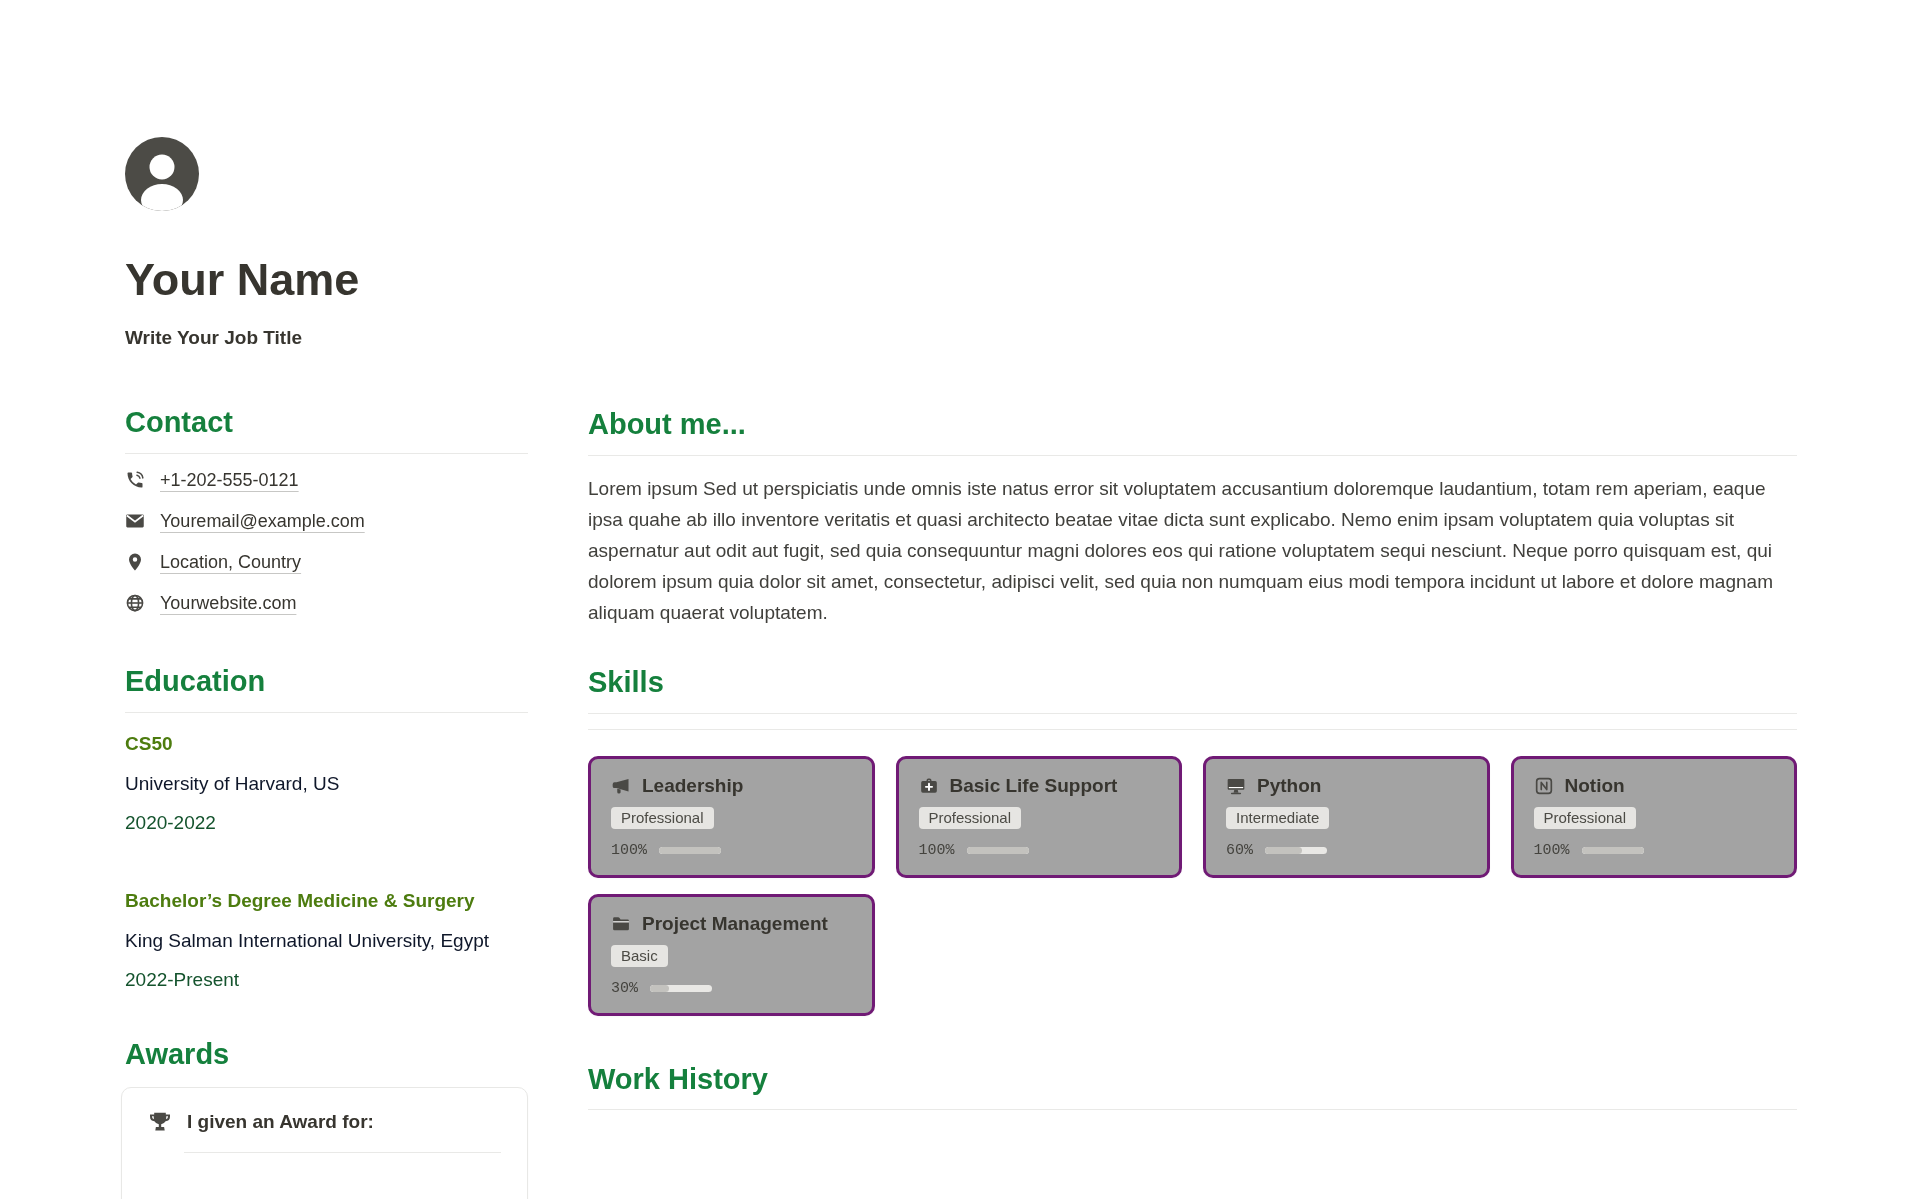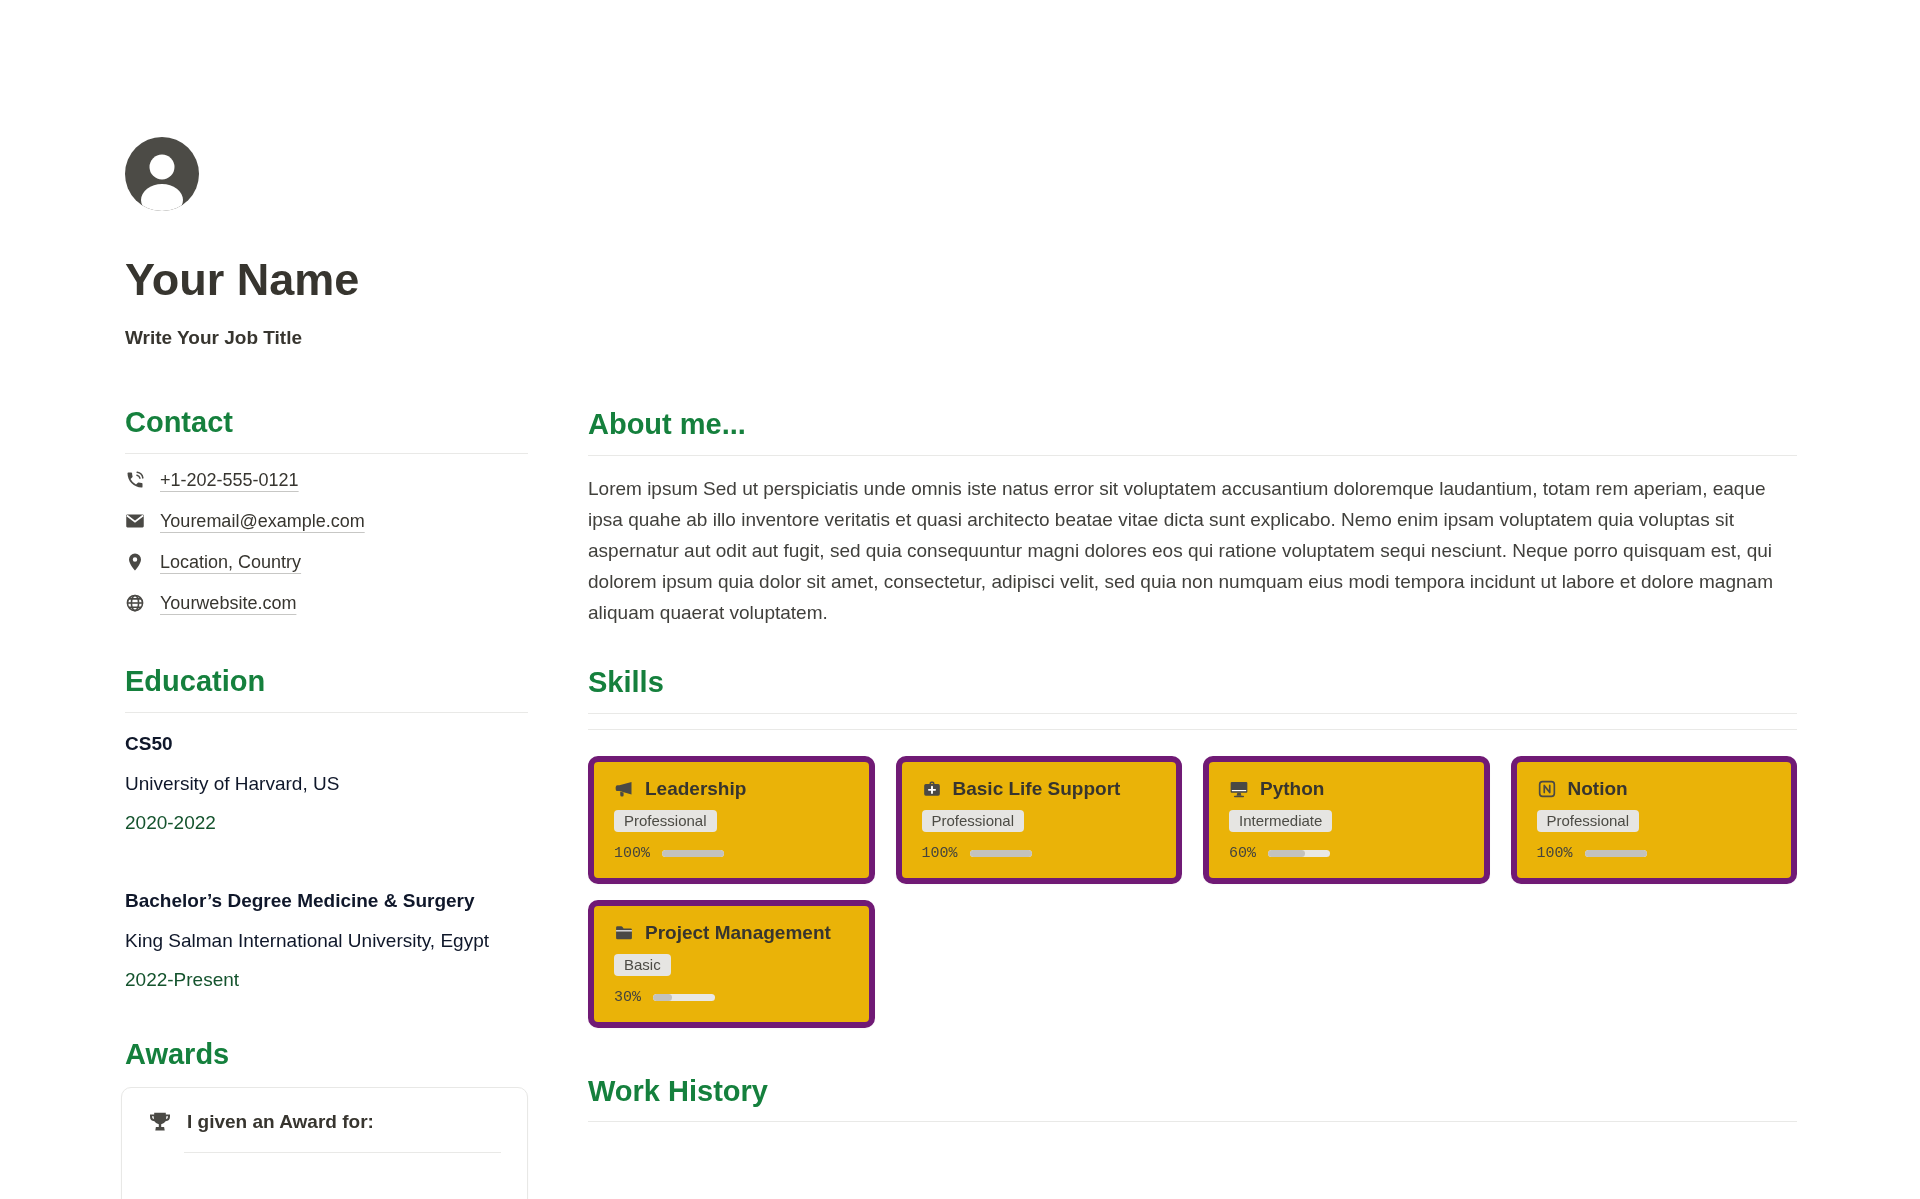--- a/index.html
+++ b/index.html
@@ -25,21 +25,21 @@
   .contact-item { display:flex; align-items:center; gap:15px; padding:10px 0; cursor:pointer; }
   .icon { display:inline-flex; width:20px; height:20px; flex:0 0 auto; }
   .icon svg { width:100%; height:100%; display:block; }
   .link { font-size:18px; color:#37352f; text-decoration:underline;
           text-decoration-color:rgba(55,53,47,0.28); text-decoration-thickness:1px;
           text-underline-offset:5px; cursor:pointer; }
 
   .sec-education h2 { margin-top:40px; }
   .edu { margin-top:20px; }
   .edu + .edu { margin-top:56px; }
-  .edu-title { font-size:19px; font-weight:700; color:#0f172a; }
+  .edu-title { font-size:19px; font-weight:700; color:#4d7c0f; }
   .edu-school { margin-top:13px; font-size:19px; color:#0f172a; line-height:31px; }
   .edu-dates { margin-top:13px; font-size:19px; color:#14532d; }
 
   .sec-awards h2 { margin-top:46px; }
   .award-card { margin-top:16px; margin-left:-4px; width:407px; border:1px solid #e8e8e6;
                 border-radius:10px; padding:22px 26px; background:#fff;
                 box-shadow:0 1px 2px rgba(15,15,15,0.03); cursor:pointer; height:160px; }
   .award-row { display:flex; align-items:center; gap:15px; }
   .award-row .icon { width:24px; height:24px; }
   .award-label { font-size:19px; font-weight:700; color:#37352f; }
@@ -47,21 +47,21 @@
 
   
   .about-paragraph { margin-top:17px; font-size:19px; line-height:31px; color:#41403c; }
   .sec-skills h2 { margin-top:37px; }
   .collection-title { margin-top:24px; display:flex; align-items:center; gap:11px;
                       font-size:18px; font-weight:500; color:#37352f; cursor:pointer; }
   .divider.thin { margin-top:15px; }
 
   .cards { margin-top:26px; display:grid; grid-template-columns:repeat(4, 1fr);
            column-gap:21px; row-gap:16px; }
-  .card { border:6px solid #701a75; border-radius:10px; background:#eab308; padding:16px 20px;
+  .card { border:3px solid #701a75; border-radius:10px; background:#a3a3a3; padding:16px 20px;
           box-shadow:0 1px 2px rgba(15,15,15,0.03); cursor:pointer; }
   .card-title { display:flex; align-items:center; gap:11px; font-size:19px; font-weight:700;
                 color:#37352f; line-height:22px; }
   .pill { display:inline-block; margin-top:10px; background:#e6e5e2; color:#4c4b45;
           font-size:15px; line-height:16px; padding:3px 10px; border-radius:4px; }
   .progress-row { margin-top:13px; display:flex; align-items:center; gap:12px; }
   .pct { font-size:15px; color:#44433e;font-family:Liberation Mono, monospace; }
   .bar { width:62px; height:7px; border-radius:4px; background:#e9e8e5; overflow:hidden; display:inline-block; }
   .bar-fill { display:block; height:100%; background:#c3c2be; border-radius:4px; }
 

